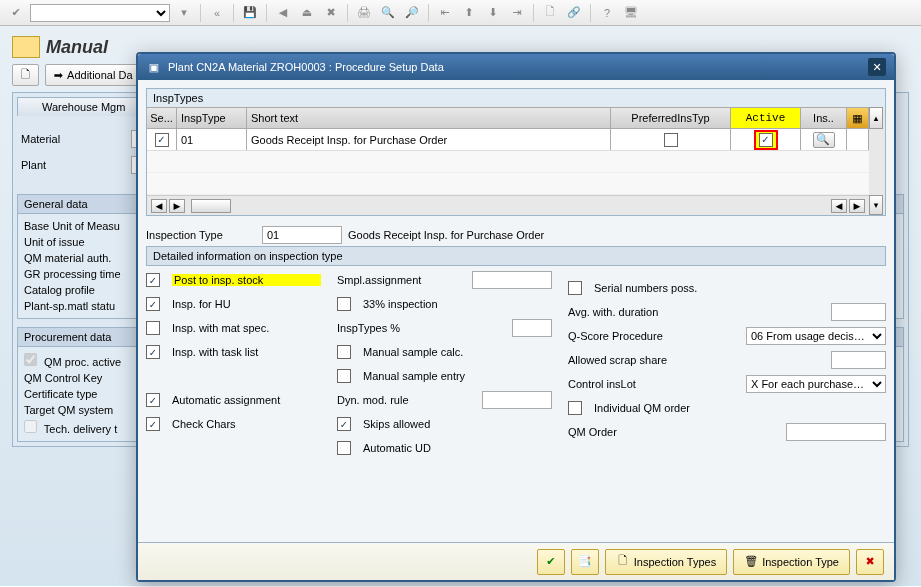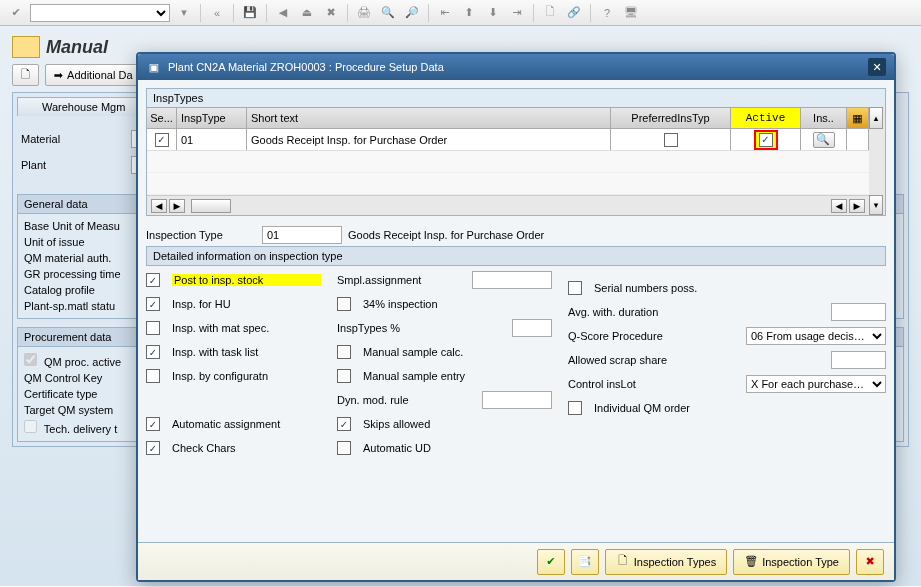--- a/index.html
+++ b/index.html
@@ -240,42 +240,38 @@
             <label>Insp. for HU</label>
           </div>
         <div class="form-row">
             <span class="chk"></span>
             <label>Insp. with mat spec.</label>
           </div>
         <div class="form-row">
             <span class="chk checked"></span>
             <label>Insp. with task list</label>
           </div>
-        <div class="form-row">
-            <span class="chk"></span>
-            <label>Insp. by configuratn</label>
-          </div>
         <div class="form-row" style="height:20px;"></div>
         <div class="form-row">
             <span class="chk checked"></span>
             <label>Automatic assignment</label>
           </div>
         <div class="form-row">
             <span class="chk checked"></span>
             <label>Check Chars</label>
           </div>
       </div>
       <div class="form-col c2">
         <div class="form-row">
             <label>Smpl.assignment</label>
             <input type="text" style="width: 80px;">
           </div>
         <div class="form-row">
             <span class="chk"></span>
-            <label>34% inspection</label>
+            <label>33% inspection</label>
           </div>
         <div class="form-row">
             <label>InspTypes %</label>
             <input type="text" style="width: 40px;">
           </div>
         <div class="form-row">
             <span class="chk"></span>
             <label>Manual sample calc.</label>
           </div>
         <div class="form-row">
@@ -312,20 +308,24 @@
             <label>Allowed scrap share</label>
             <input type="text" style="">
           </div>
         <div class="form-row">
             <label>Control insLot</label>
             <select><option>X For each purchase…</option></select>
           </div>
         <div class="form-row">
             <span class="chk"></span>
             <label>Individual QM order</label>
+          </div>
+        <div class="form-row">
+            <label>QM Order</label>
+            <input type="text" style="width: 100px;">
           </div>
       </div>
     </div>
   </div>
 
   <div class="modal-footer">
     <span class="ft-btn icon-only">
         <span class="ic" style="color:green;">✔</span>
       </span>
     <span class="ft-btn icon-only">

